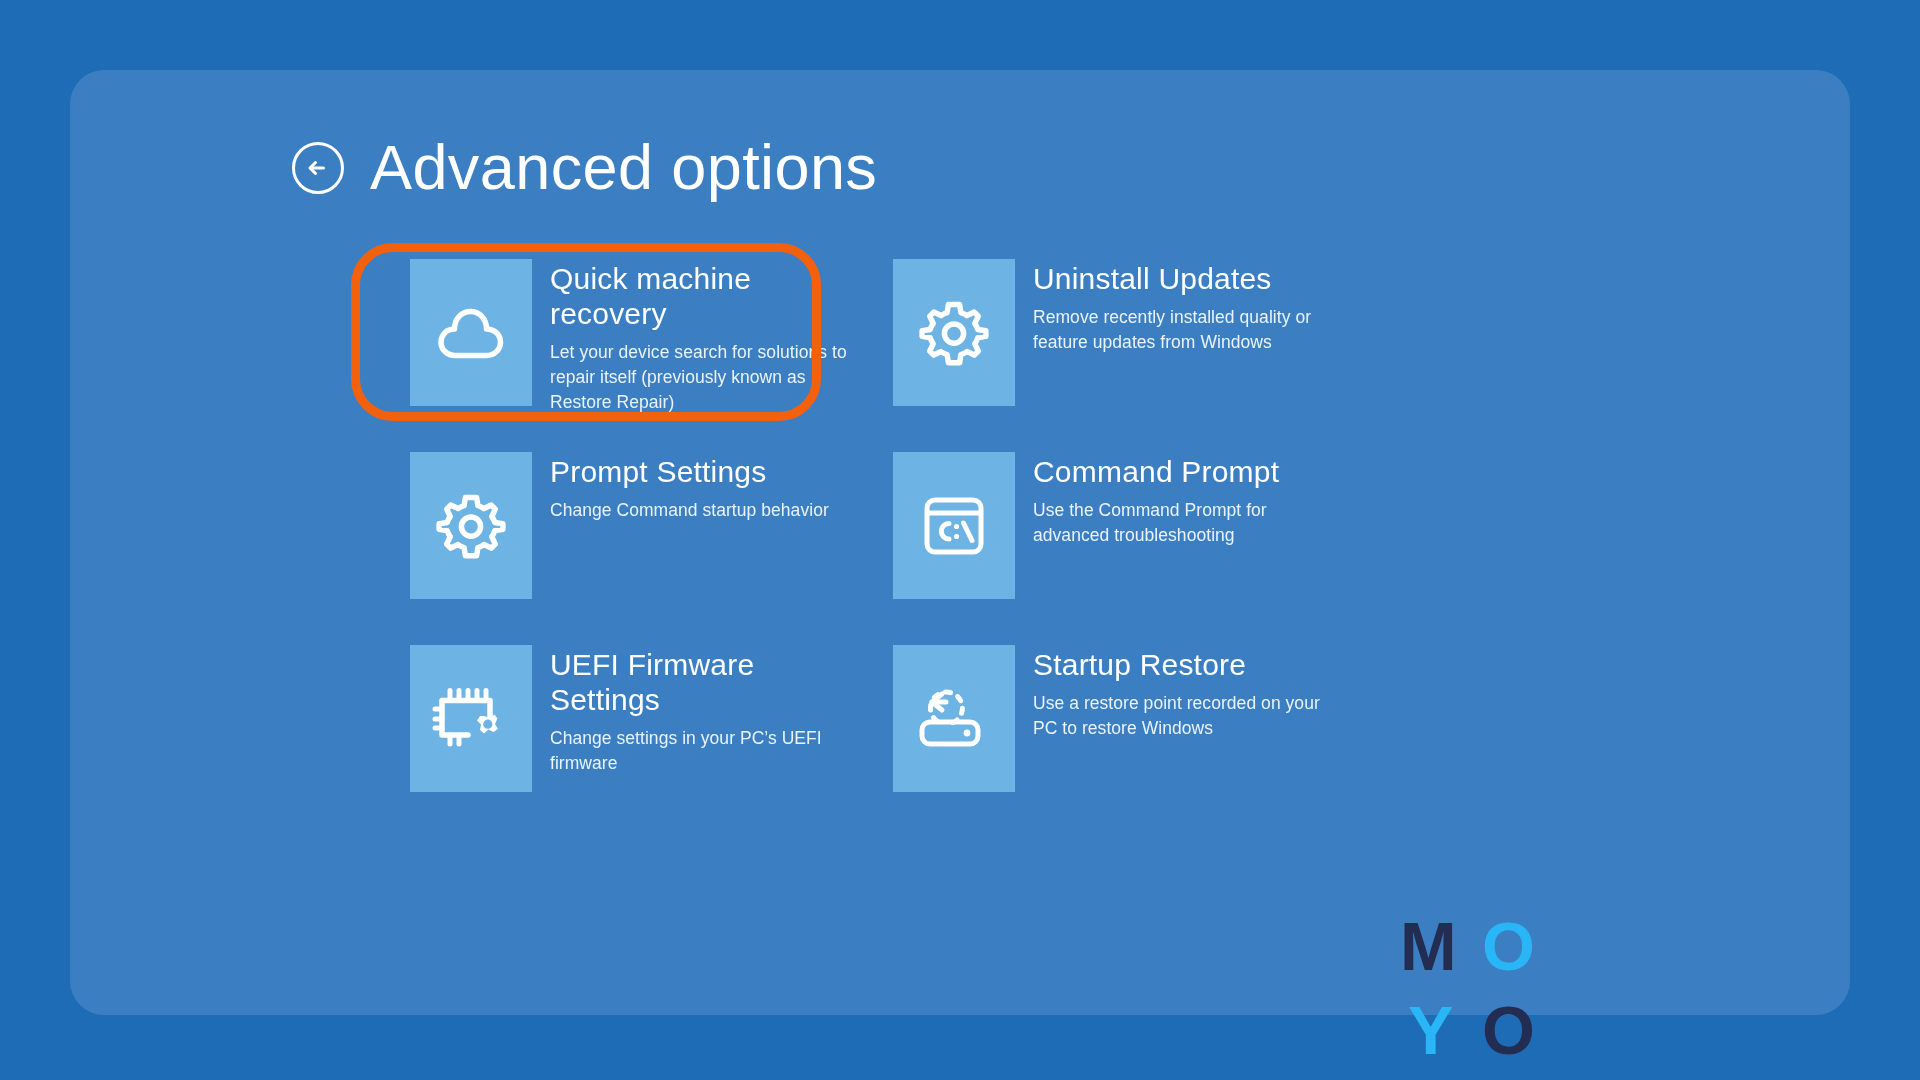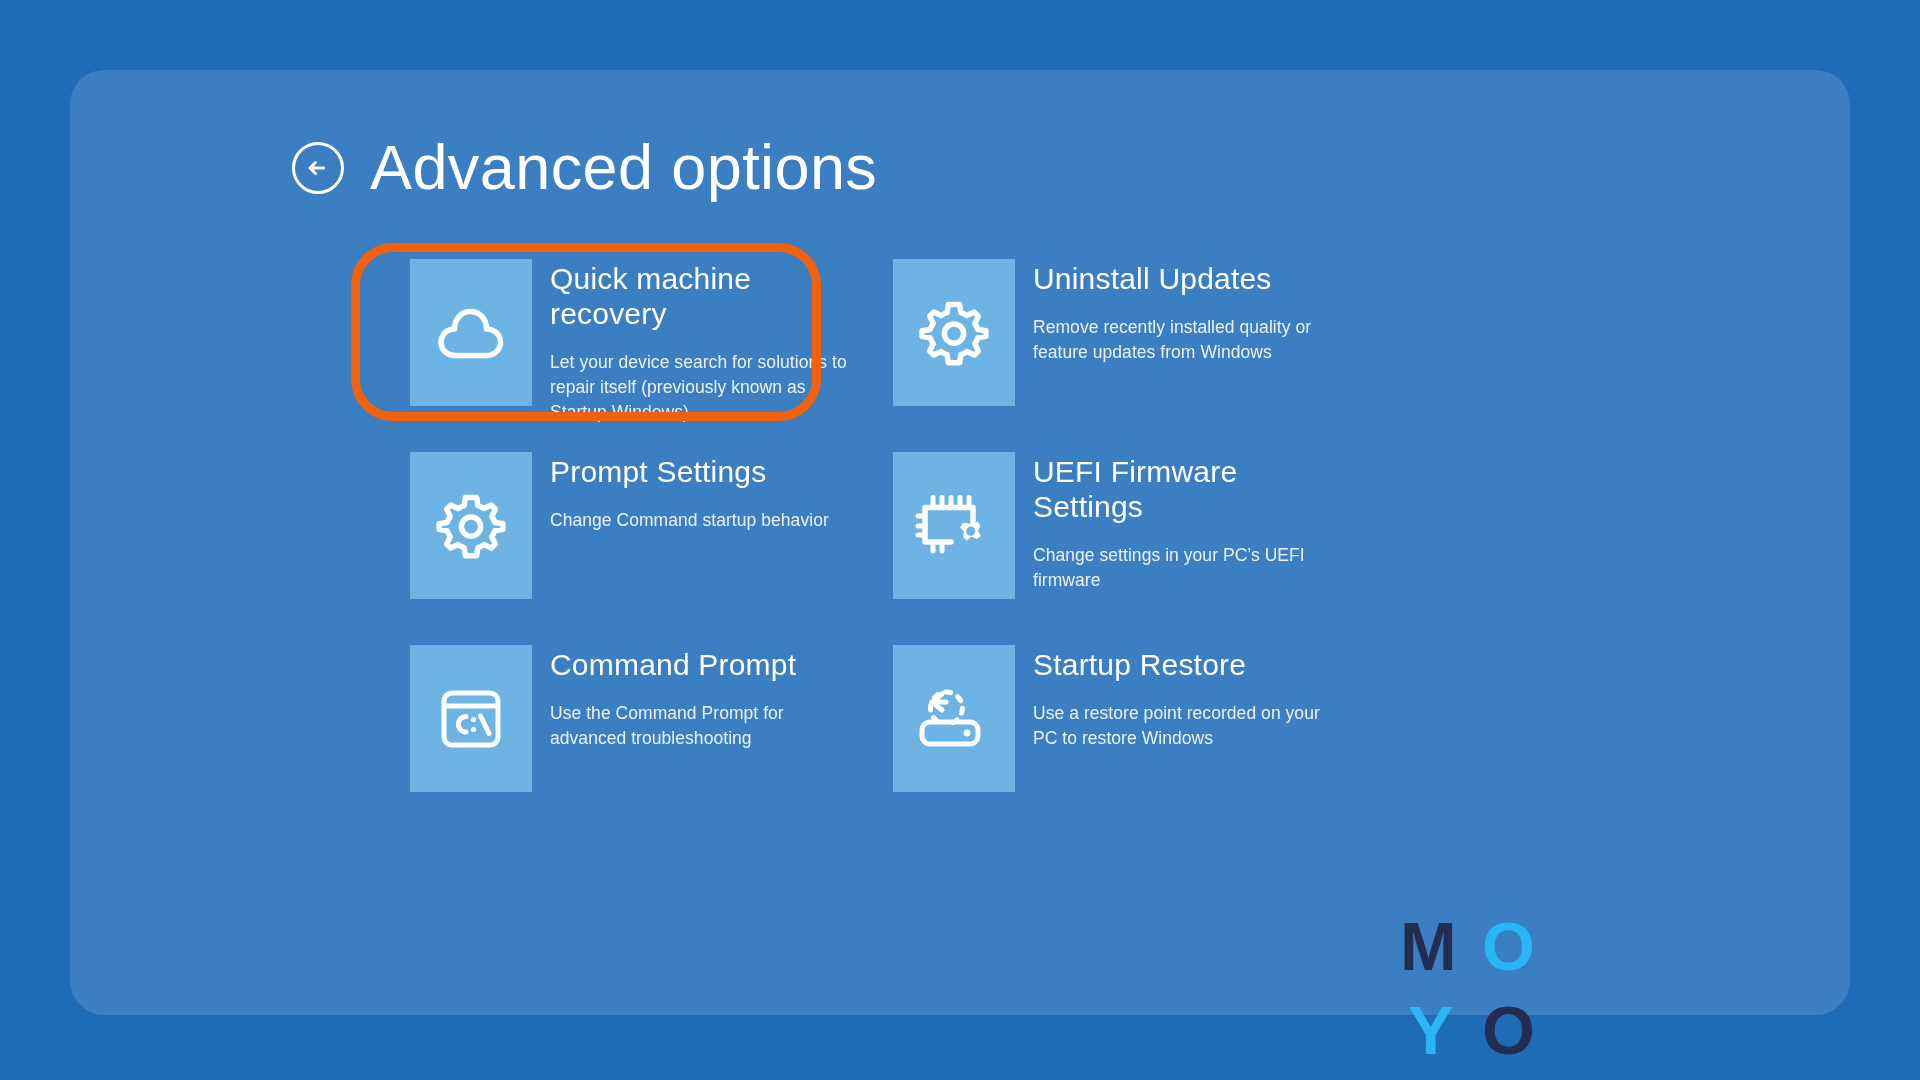--- a/index.html
+++ b/index.html
@@ -81,21 +81,21 @@
     font-size:30px;
     font-weight:300;
     line-height:1.17;
     letter-spacing:0.2px;
   }
   .opt-desc{
     color:#eaf3fb;
     font-size:17.5px;
     font-weight:400;
     line-height:1.42;
-    margin-top:19px;
+    margin-top:9px;
     letter-spacing:0.05px;
   }
   
   .w-narrow .opt-desc{ max-width:300px; }
   .w-narrow .opt-title{ max-width:300px; }
   .w-wide .opt-desc{ max-width:320px; }
   .w-wide .opt-title{ max-width:260px; }
 
   
   #highlight{
@@ -145,21 +145,21 @@
     <div class="option w-narrow">
       <div class="opt-icon-tile">
         <svg width="74" height="60" viewBox="0 0 74 60" fill="none">
           <path d="M21.5 52.5 H52.5 C60.5 52.5 66.5 46.6 66.5 39.2 C66.5 31.8 60.5 26 52.5 26
                    C52.5 15.8 45.5 8.5 36.5 8.5 C27.5 8.5 20.5 15.8 20.5 26
                    C12.6 26 7 31.8 7 39.2 C7 46.6 13 52.5 21.5 52.5 Z" stroke="#ffffff" stroke-width="5.5" stroke-linejoin="round" stroke-linecap="round"></path>
         </svg>
       </div>
       <div class="opt-text">
         <div class="opt-title">Quick machine recovery</div>
-        <div class="opt-desc">Let your device search for solutions to repair itself (previously known as Startup Windows)</div>
+        <div class="opt-desc">Let your device search for solutions to repair itself (previously known as Restore Repair)</div>
       </div>
     </div>
 
     <div class="option w-wide">
       <div class="opt-icon-tile">
         <svg width="72" height="72" viewBox="0 0 72 72" fill="none">
           <path d="M36 7.5 L41.6 7.5 L42.9 15.6 Q46.2 16.6 48.9 18.6 L56.3 15.1 L60.3 19.1
                    L56.8 26.5 Q58.8 29.2 59.8 32.5 L67.9 33.8 L67.9 39.4 L59.8 40.7
                    Q58.8 44 56.8 46.7 L60.3 54.1 L56.3 58.1 L48.9 54.6 Q46.2 56.6 42.9 57.6
                    L41.6 65.7 L30.4 65.7 L29.1 57.6 Q25.8 56.6 23.1 54.6 L15.7 58.1
@@ -187,62 +187,62 @@
                    L30.4 7.5 Z" stroke="#ffffff" stroke-width="5.5" stroke-linejoin="round"></path>
           <circle cx="36" cy="36.6" r="9.6" stroke="#ffffff" stroke-width="5.5"></circle>
         </svg>
       </div>
       <div class="opt-text">
         <div class="opt-title">Prompt Settings</div>
         <div class="opt-desc">Change Command startup behavior</div>
       </div>
     </div>
 
-    <div class="option w-wide">
-      <div class="opt-icon-tile">
-        <svg width="78" height="72" viewBox="0 0 78 72" fill="none">
-
-          <path d="M10 17.5 H58 V43 M10 17.5 V52 H36" stroke="#ffffff" stroke-width="5.5" stroke-linecap="round" stroke-linejoin="round"></path>
-
-          <path d="M18 17.5 V7.5 M27 17.5 V7.5 M36 17.5 V7.5 M45 17.5 V7.5 M54 17.5 V7.5" stroke="#ffffff" stroke-width="5" stroke-linecap="round"></path>
-
-          <path d="M18 52 V61 M27 52 V61" stroke="#ffffff" stroke-width="5" stroke-linecap="round"></path>
-
-          <path d="M10 26 H3 M10 36 H3 M10 45 H3" stroke="#ffffff" stroke-width="5" stroke-linecap="round"></path>
-
-          <path d="M52 33 L57.5 35 L62.5 31.5 L65.5 35.5 L63 41 L66 46 L61.5 49 L56.5 46.5
-                   L52 50.5 L48 47 L49 41.5 L45 37.5 L48 33 Z" fill="#ffffff"></path>
-          <circle cx="55.8" cy="41.2" r="4.6" fill="#6db3e3"></circle>
-        </svg>
-      </div>
-      <div class="opt-text">
-        <div class="opt-title">UEFI Firmware Settings</div>
-        <div class="opt-desc">Change settings in your PC’s UEFI firmware</div>
-      </div>
-    </div>
-
     <div class="option w-narrow">
       <div class="opt-icon-tile">
         <svg width="70" height="66" viewBox="0 0 70 66" fill="none">
           <rect x="8" y="7" width="54" height="52" rx="8" stroke="#ffffff" stroke-width="5"></rect>
           <path d="M8 20 H62" stroke="#ffffff" stroke-width="5"></path>
           <path d="M30 30.5 A7.5 7.5 0 1 0 30 46" stroke="#ffffff" stroke-width="5" stroke-linecap="round"></path>
           <circle cx="37.5" cy="33.5" r="2.6" fill="#ffffff"></circle>
           <circle cx="37.5" cy="43.5" r="2.6" fill="#ffffff"></circle>
           <path d="M44.5 30 L53 47.5" stroke="#ffffff" stroke-width="5" stroke-linecap="round"></path>
         </svg>
       </div>
       <div class="opt-text">
         <div class="opt-title">Command Prompt</div>
         <div class="opt-desc">Use the Command Prompt for advanced troubleshooting</div>
       </div>
     </div>
 
     <div class="option w-wide">
       <div class="opt-icon-tile">
+        <svg width="78" height="72" viewBox="0 0 78 72" fill="none">
+
+          <path d="M10 17.5 H58 V43 M10 17.5 V52 H36" stroke="#ffffff" stroke-width="5.5" stroke-linecap="round" stroke-linejoin="round"></path>
+
+          <path d="M18 17.5 V7.5 M27 17.5 V7.5 M36 17.5 V7.5 M45 17.5 V7.5 M54 17.5 V7.5" stroke="#ffffff" stroke-width="5" stroke-linecap="round"></path>
+
+          <path d="M18 52 V61 M27 52 V61" stroke="#ffffff" stroke-width="5" stroke-linecap="round"></path>
+
+          <path d="M10 26 H3 M10 36 H3 M10 45 H3" stroke="#ffffff" stroke-width="5" stroke-linecap="round"></path>
+
+          <path d="M52 33 L57.5 35 L62.5 31.5 L65.5 35.5 L63 41 L66 46 L61.5 49 L56.5 46.5
+                   L52 50.5 L48 47 L49 41.5 L45 37.5 L48 33 Z" fill="#ffffff"></path>
+          <circle cx="55.8" cy="41.2" r="4.6" fill="#6db3e3"></circle>
+        </svg>
+      </div>
+      <div class="opt-text">
+        <div class="opt-title">UEFI Firmware Settings</div>
+        <div class="opt-desc">Change settings in your PC’s UEFI firmware</div>
+      </div>
+    </div>
+
+    <div class="option w-wide">
+      <div class="opt-icon-tile">
         <svg width="78" height="66" viewBox="0 0 78 66" fill="none">
 
           <rect x="7" y="36" width="56" height="22" rx="8" stroke="#ffffff" stroke-width="5"></rect>
           <circle cx="52" cy="47" r="3.4" fill="#ffffff"></circle>
 
           <path d="M22 35 A16 16 0 1 1 33 38" stroke="#ffffff" stroke-width="5" stroke-linecap="round" stroke-dasharray="5 8"></path>
 
           <path d="M27 8 L17 16 L27 24" stroke="#ffffff" stroke-width="5" stroke-linecap="round" stroke-linejoin="round"></path>
           <path d="M17 16 H31" stroke="#ffffff" stroke-width="5" stroke-linecap="round"></path>
         </svg>

